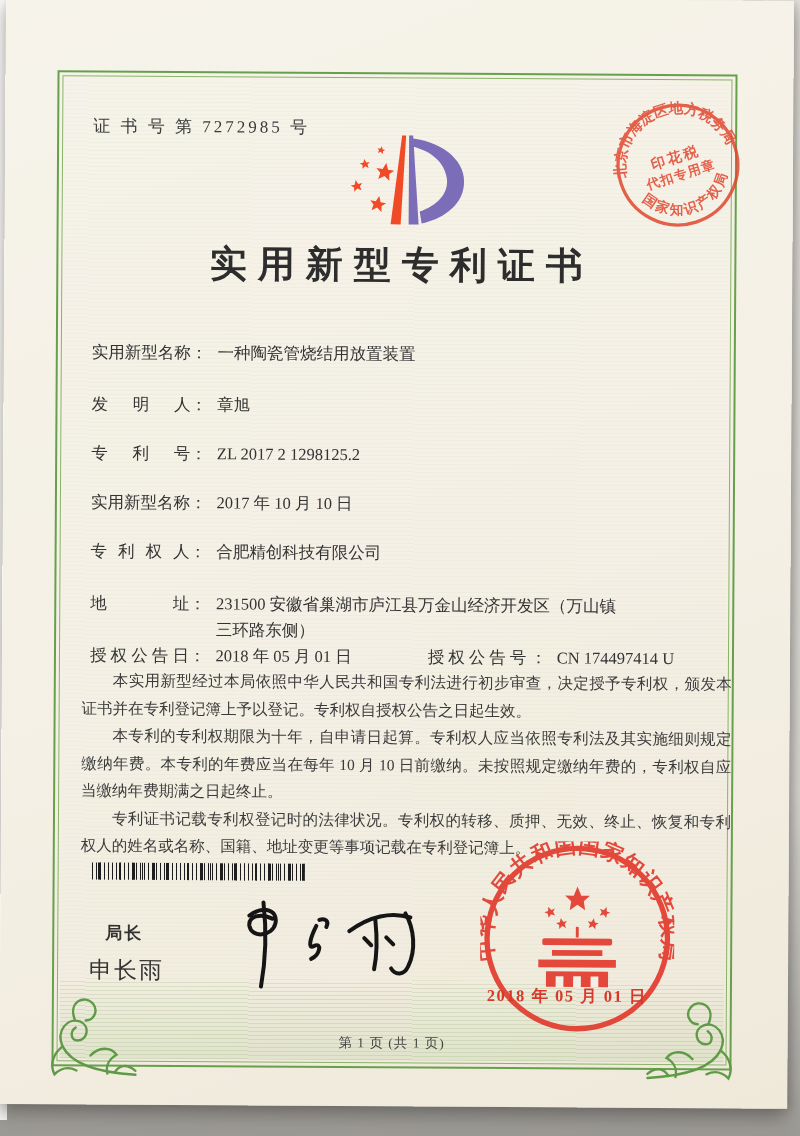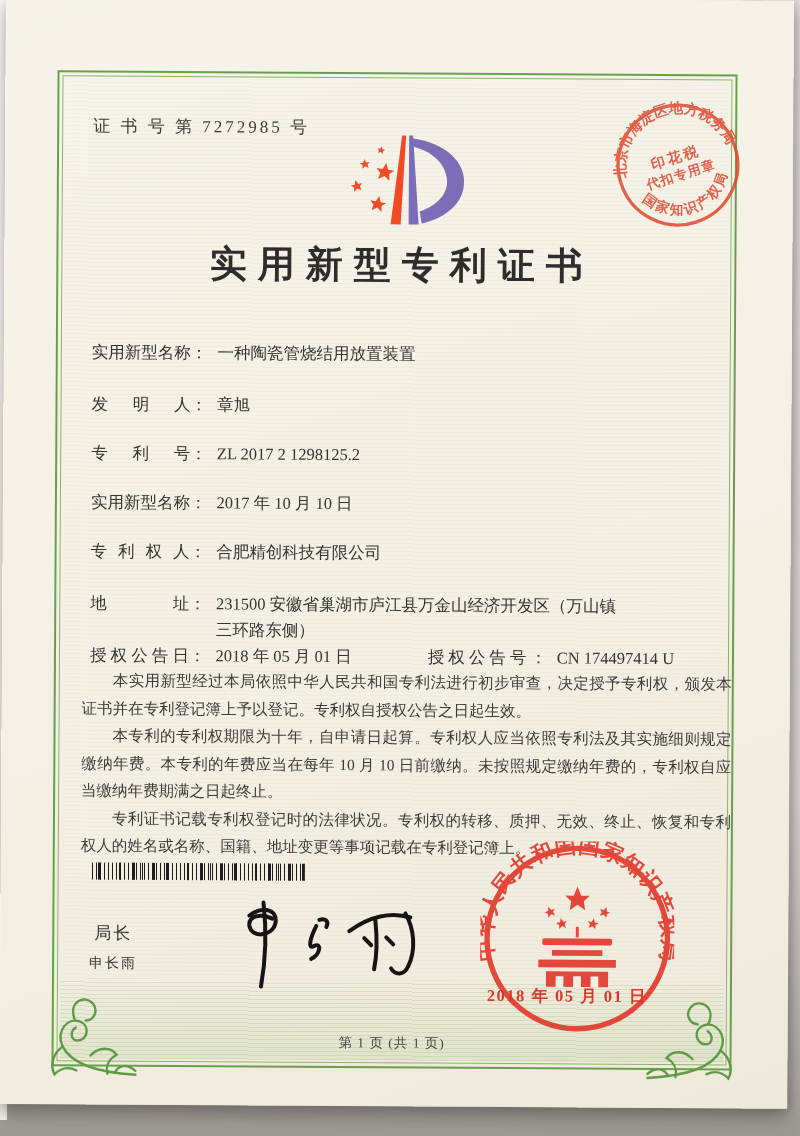--- a/index.html
+++ b/index.html
@@ -35,22 +35,22 @@
   .frow.address { margin-bottom:3px; line-height:26px; }
   .grant-row { display:flex; }
   .grant-no-group { margin-left:76px; white-space:nowrap; }
   .paras { position:absolute; left:80px; top:670px; width:650px; font-size:15.5px;
     line-height:27.5px; color:#3b3b3b; text-align:justify; }
   .paras p { text-indent:2em; }
   .barcode { position:absolute; left:91px; top:866px; width:213px; height:17px;
     background:
       repeating-linear-gradient(90deg, transparent 0 6px, #1d1d1d 6px 9px, transparent 9px 16px, #1d1d1d 16px 17px, transparent 17px 27px, #1d1d1d 27px 29px, transparent 29px 34px),
       repeating-linear-gradient(90deg, #1d1d1d 0 1.5px, transparent 1.5px 4px); }
-  .signer-title { position:absolute; left:94px; top:925px; font-size:17px; color:#333; letter-spacing:2px; }
-  .signer-name  { position:absolute; left:89px; top:958px; font-size:14px; color:#333; letter-spacing:2px; }
+  .signer-title { position:absolute; left:105px; top:925px; font-size:17px; color:#333; letter-spacing:2px;font-weight:bold; }
+  .signer-name  { position:absolute; left:89px; top:958px; font-size:23px; color:#333; letter-spacing:2px; }
   .signature { position:absolute; left:219px; top:900px; }
   .seal { position:absolute; left:480px; top:842px; opacity:.92; }
   .seal-date { position:absolute; left:487px; top:986px; font-size:16.5px; color:#d8372a;
     letter-spacing:1.5px; font-weight:600; }
   .tax-stamp { position:absolute; left:608px; top:100px; transform:rotate(-18deg); opacity:.85; }
   .footer { position:absolute; left:52px; top:1036px; width:680px; text-align:center;
     font-size:13.5px; color:#444; letter-spacing:1px; }
   .flourish { position:absolute; }
   .flourish.bl { left:40px; top:998px; }
   .flourish.br { left:644px; top:998px; transform:scaleX(-1); }

